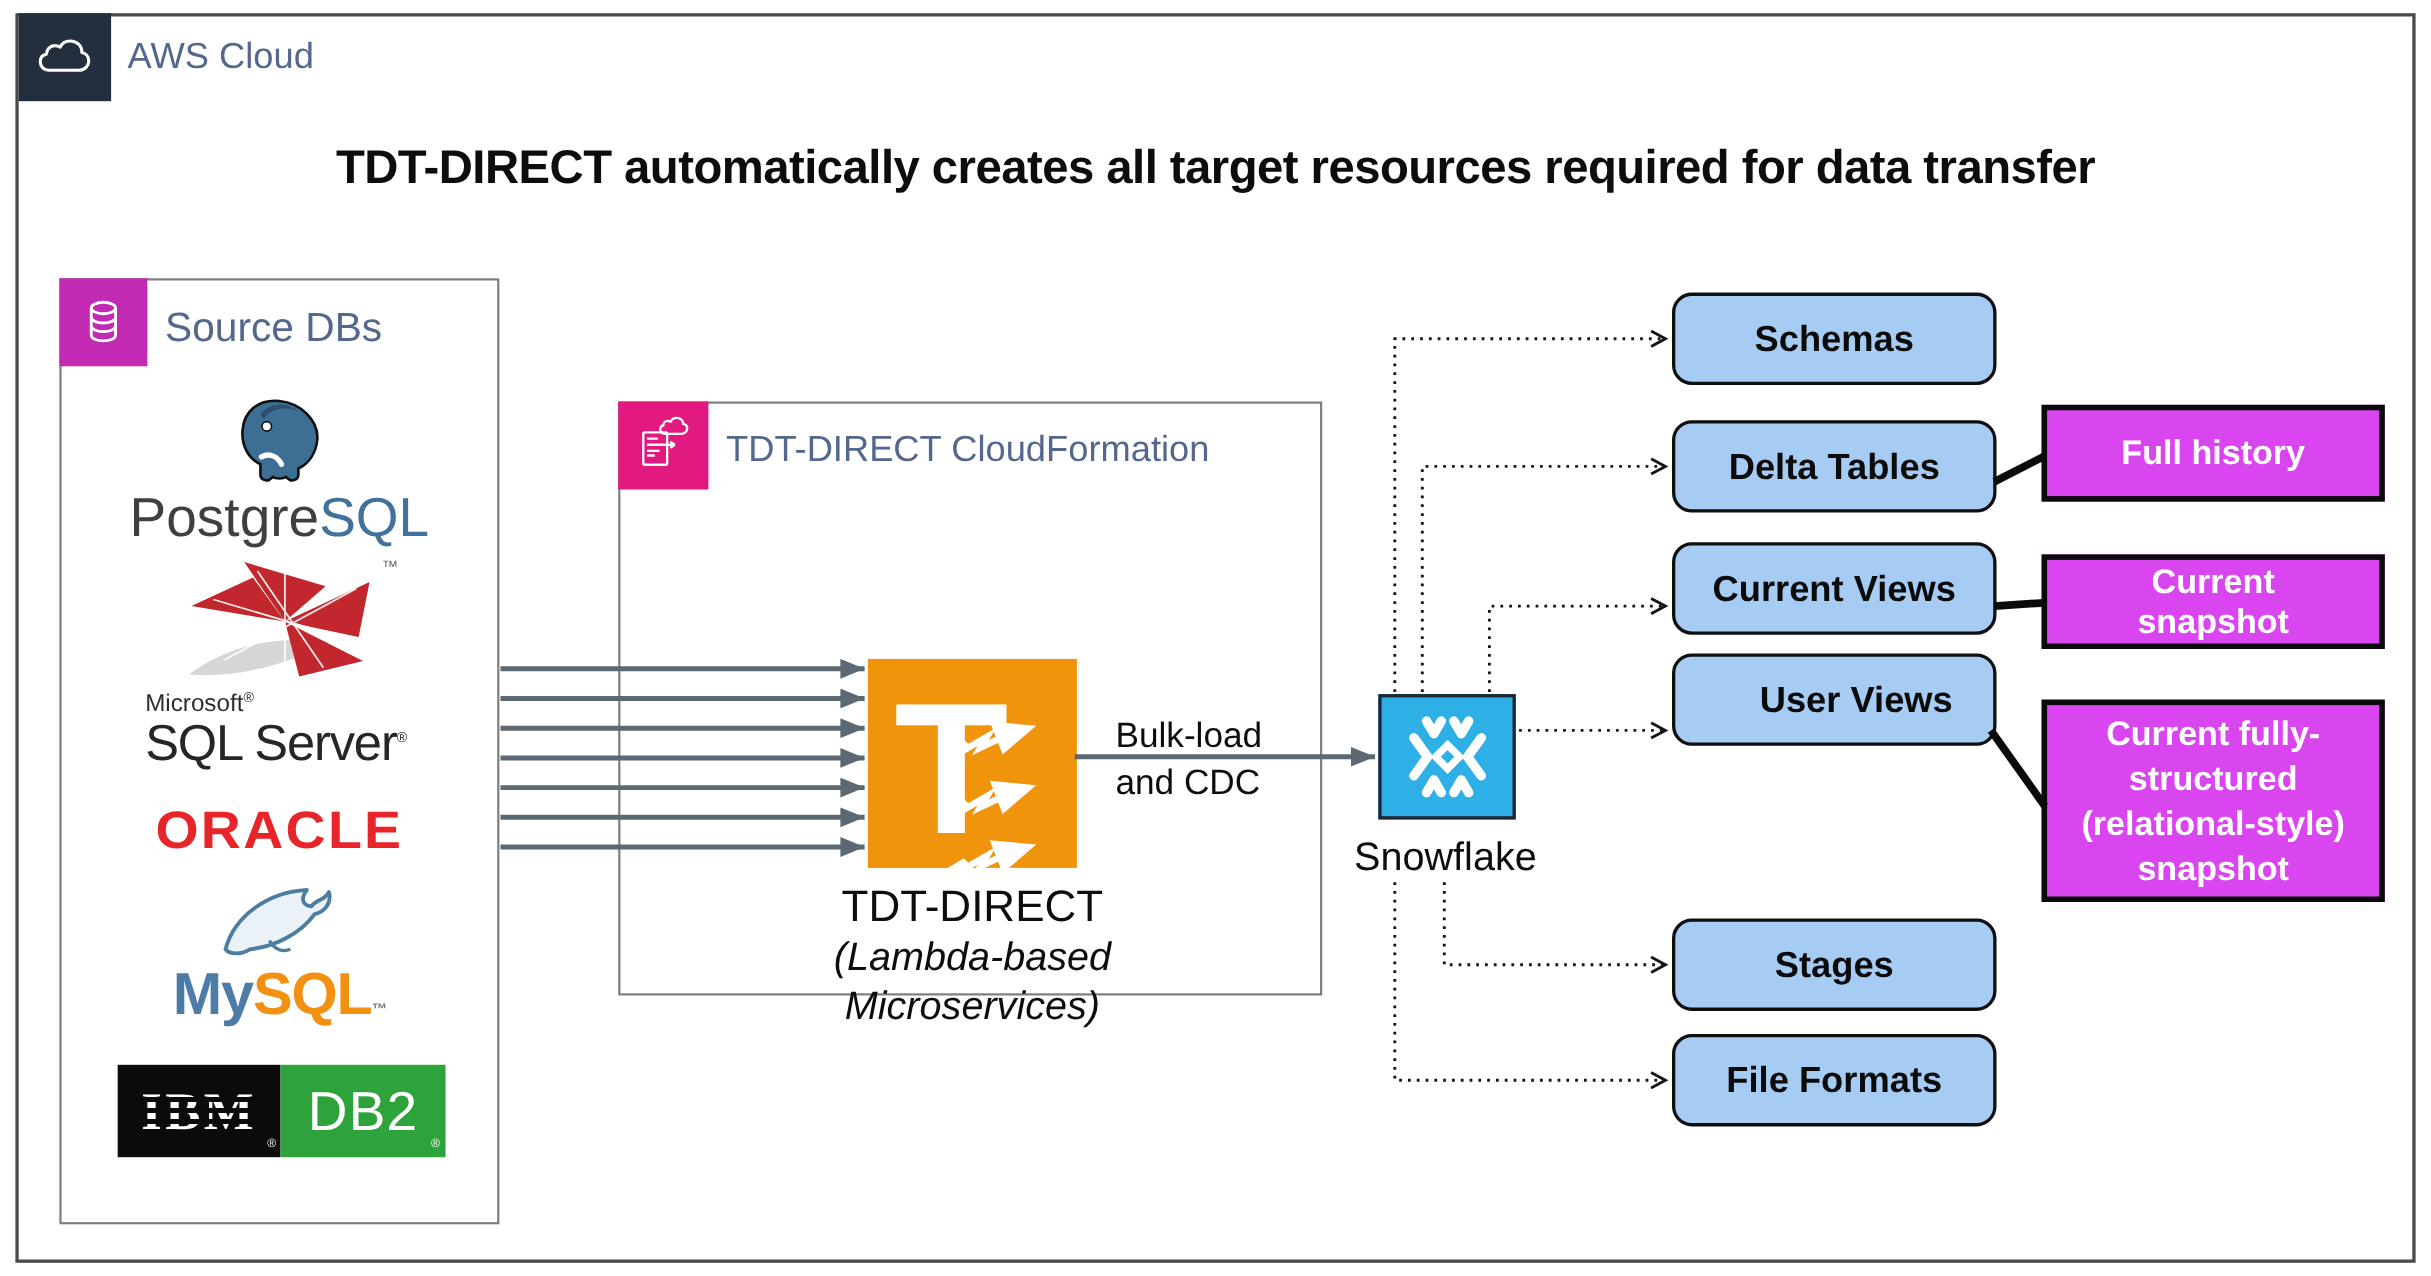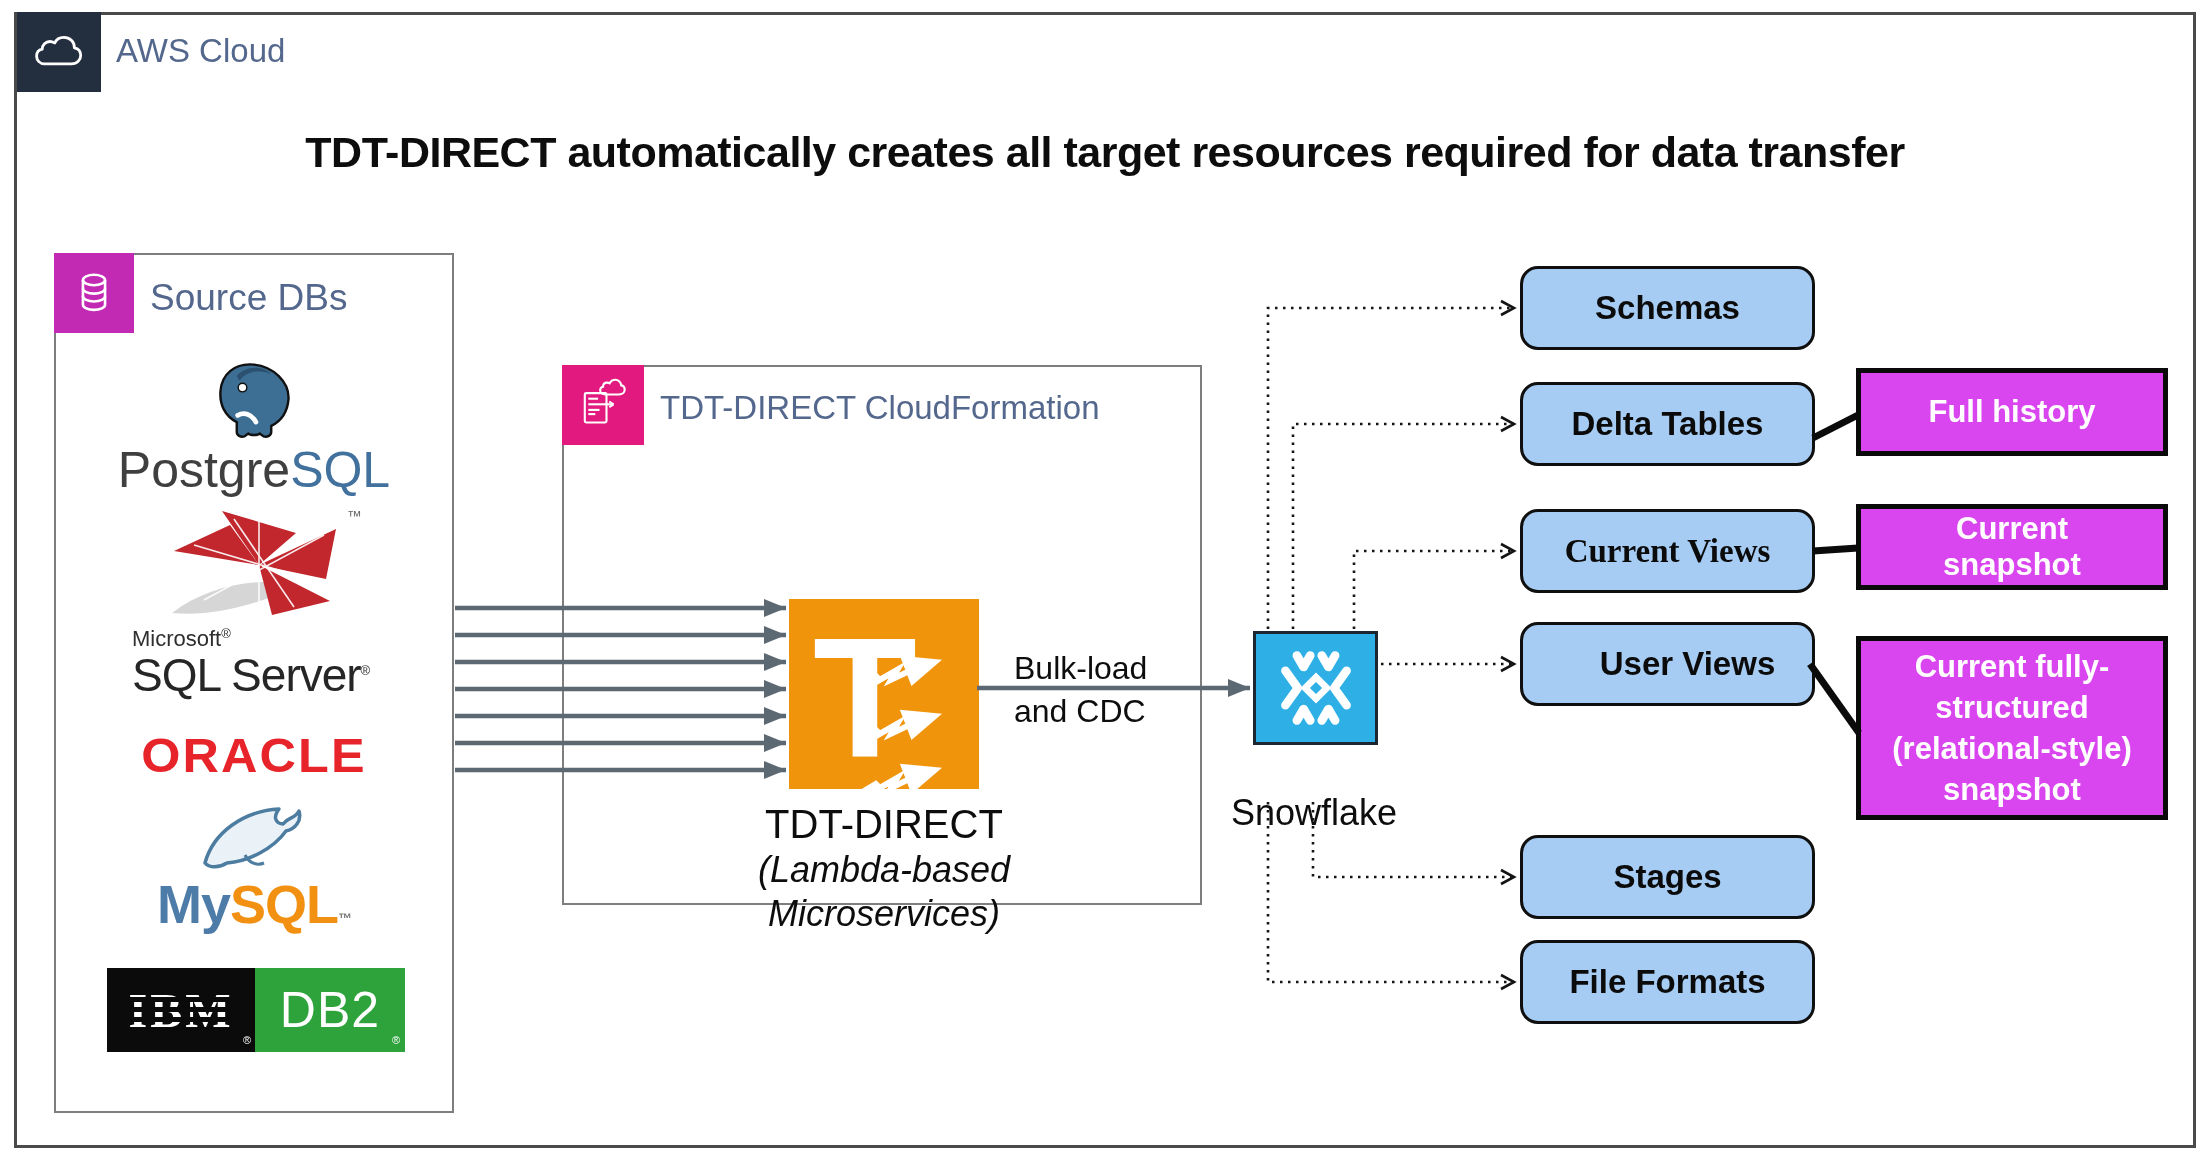--- a/index.html
+++ b/index.html
@@ -46,21 +46,21 @@
   .tdt-icon{position:absolute;left:225px;top:232px;width:190px;height:190px;background:#F0940C;}
   .tdt-name{position:absolute;left:120px;top:435px;width:400px;text-align:center;
             font-size:40px;color:#0d0d0d;white-space:nowrap;}
   .tdt-sub{position:absolute;left:120px;width:400px;text-align:center;font-size:36px;
            font-style:italic;color:#0d0d0d;white-space:nowrap;}
   .bulk-label{position:absolute;left:1014px;top:650px;font-size:32px;color:#0d0d0d;line-height:37px;}
   
   .sf-icon{position:absolute;left:1253px;top:631px;width:125px;height:114px;background:#2EB0E6;
            border:3px solid #1d2633;box-sizing:border-box;display:flex;align-items:center;justify-content:center;}
   .sf-label{position:absolute;left:1164px;top:758px;width:300px;text-align:center;
-            font-size:36px;color:#0d0d0d;margin-top:34px;}
+            font-size:36px;color:#0d0d0d;}
   
   .tbox{position:absolute;left:1520px;width:295px;height:84px;background:#A6CCF3;
         border:3px solid #0f0f0f;border-radius:18px;box-sizing:border-box;
         display:flex;align-items:center;justify-content:center;
         font-size:33px;font-weight:700;color:#0b0b0b;}
   .dbox{position:absolute;left:1856px;width:312px;background:#d946ef;
         border:5px solid #0a0a0a;box-sizing:border-box;
         display:flex;align-items:center;justify-content:center;text-align:center;
         font-size:31px;font-weight:700;color:#fff;line-height:40px;}
   .dbox span{white-space:pre-line;}
@@ -213,24 +213,24 @@
     </svg>
   </div>
   <div class="sf-label">Snowflake</div>
 
   <div class="tbox" style="top:266px;">
       <span>Schemas</span>
     </div>
   <div class="tbox" style="top:382px;">
       <span>Delta Tables</span>
     </div>
-  <div class="tbox" style="top:509px;font-family:Liberation Serif, serif;">
+  <div class="tbox" style="top:493px;">
       <span>Current Views</span>
     </div>
-  <div class="tbox" style="top:622px;padding-left:40px;">
+  <div class="tbox" style="top:594px;padding-left:40px;">
       <span>User Views</span>
     </div>
   <div class="tbox" style="top:835px;">
       <span>Stages</span>
     </div>
   <div class="tbox" style="top:940px;">
       <span>File Formats</span>
     </div>
 
   <div class="dbox" style="top:368px;height:88px;">

